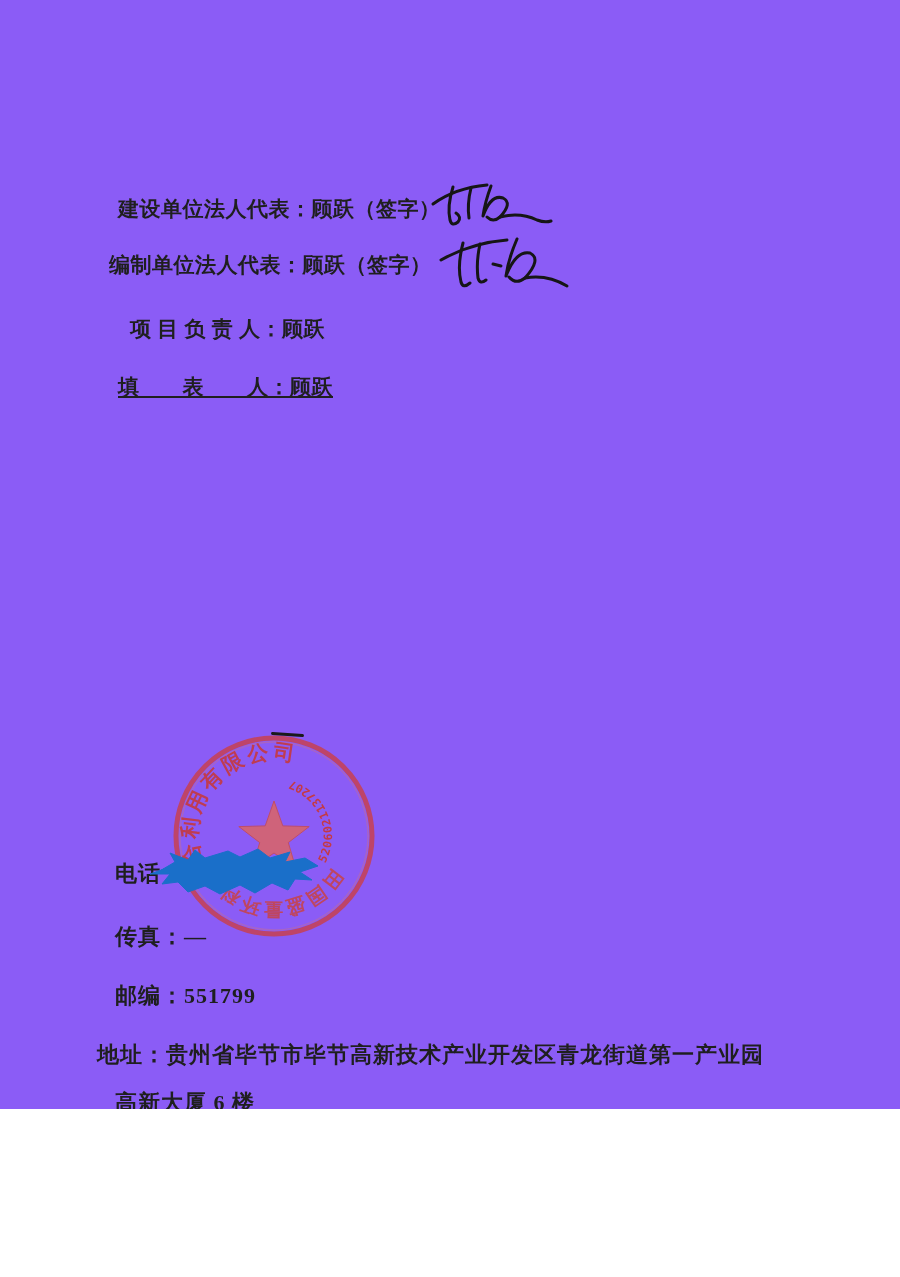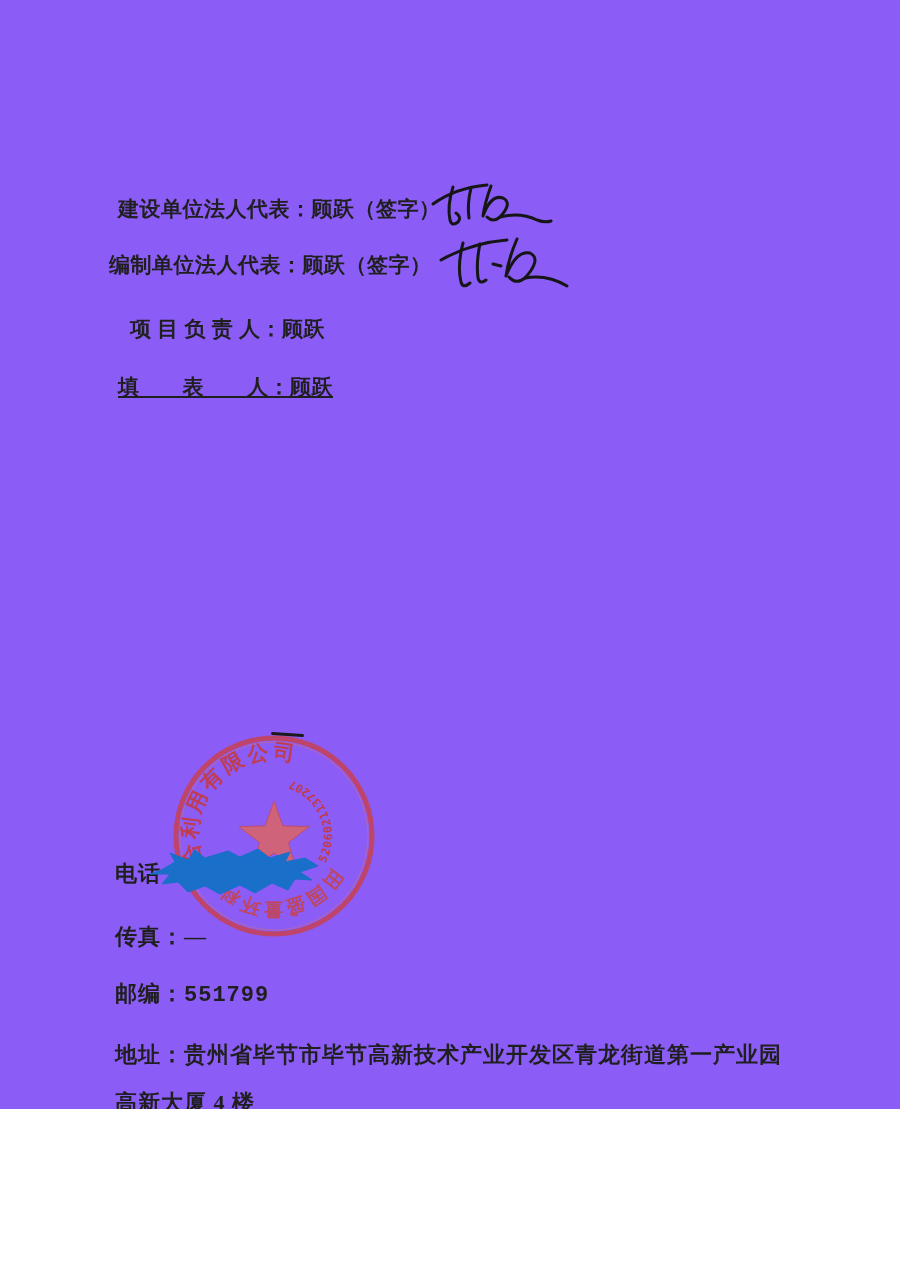--- a/index.html
+++ b/index.html
@@ -76,23 +76,23 @@
     <polygon class="seal-star" points="106,71 114.8,95.9 141.2,96.6 120.3,112.6 127.7,137.9 106,123 84.3,137.9 91.7,112.6 70.8,96.6 97.2,95.9"></polygon>
   </svg>
 
   <div class="stray-mark"></div>
 
 
   <div class="tline bottom-line" style="left:115px; top:863px;">电话：</div>
 
   <div class="tline bottom-line" style="left:115px; top:926px;font-family:Liberation Serif, serif;">传真：—</div>
 
-  <div class="tline bottom-line" style="left:115px; top:985px;font-family:Liberation Mono, monospace;">邮编：551799</div>
+  <div class="tline bottom-line" style="left:115px; top:985px;">邮编：551799</div>
 
-  <div class="tline bottom-line" style="left:115px; top:1044px;">地址：贵州省毕节市毕节高新技术产业开发区青龙街道第一产业园</div>
+  <div class="tline bottom-line" style="left:97px; top:1044px;">地址：贵州省毕节市毕节高新技术产业开发区青龙街道第一产业园</div>
 
-  <div class="tline bottom-line" style="left:115px; top:1092px;">高新大厦 4 楼</div>
+  <div class="tline bottom-line" style="left:115px; top:1092px;">高新大厦 6 楼</div>
 
   <svg class="scribble-svg" style="left:150px; top:845px;" width="180" height="55" viewBox="0 0 180 55">
     <polygon class="scribble" points="0,29 14,24 8,27 25,17 20,8 38,15 45,5 55,13 78,6 90,12 108,4 120,13 140,7 135,17 155,13 168,21 150,27 162,35 145,34 138,45 122,38 105,48 90,40 70,49 55,41 38,47 28,37 12,39 20,29"></polygon>
   </svg>
 
 </div>
 
 </body></html>

